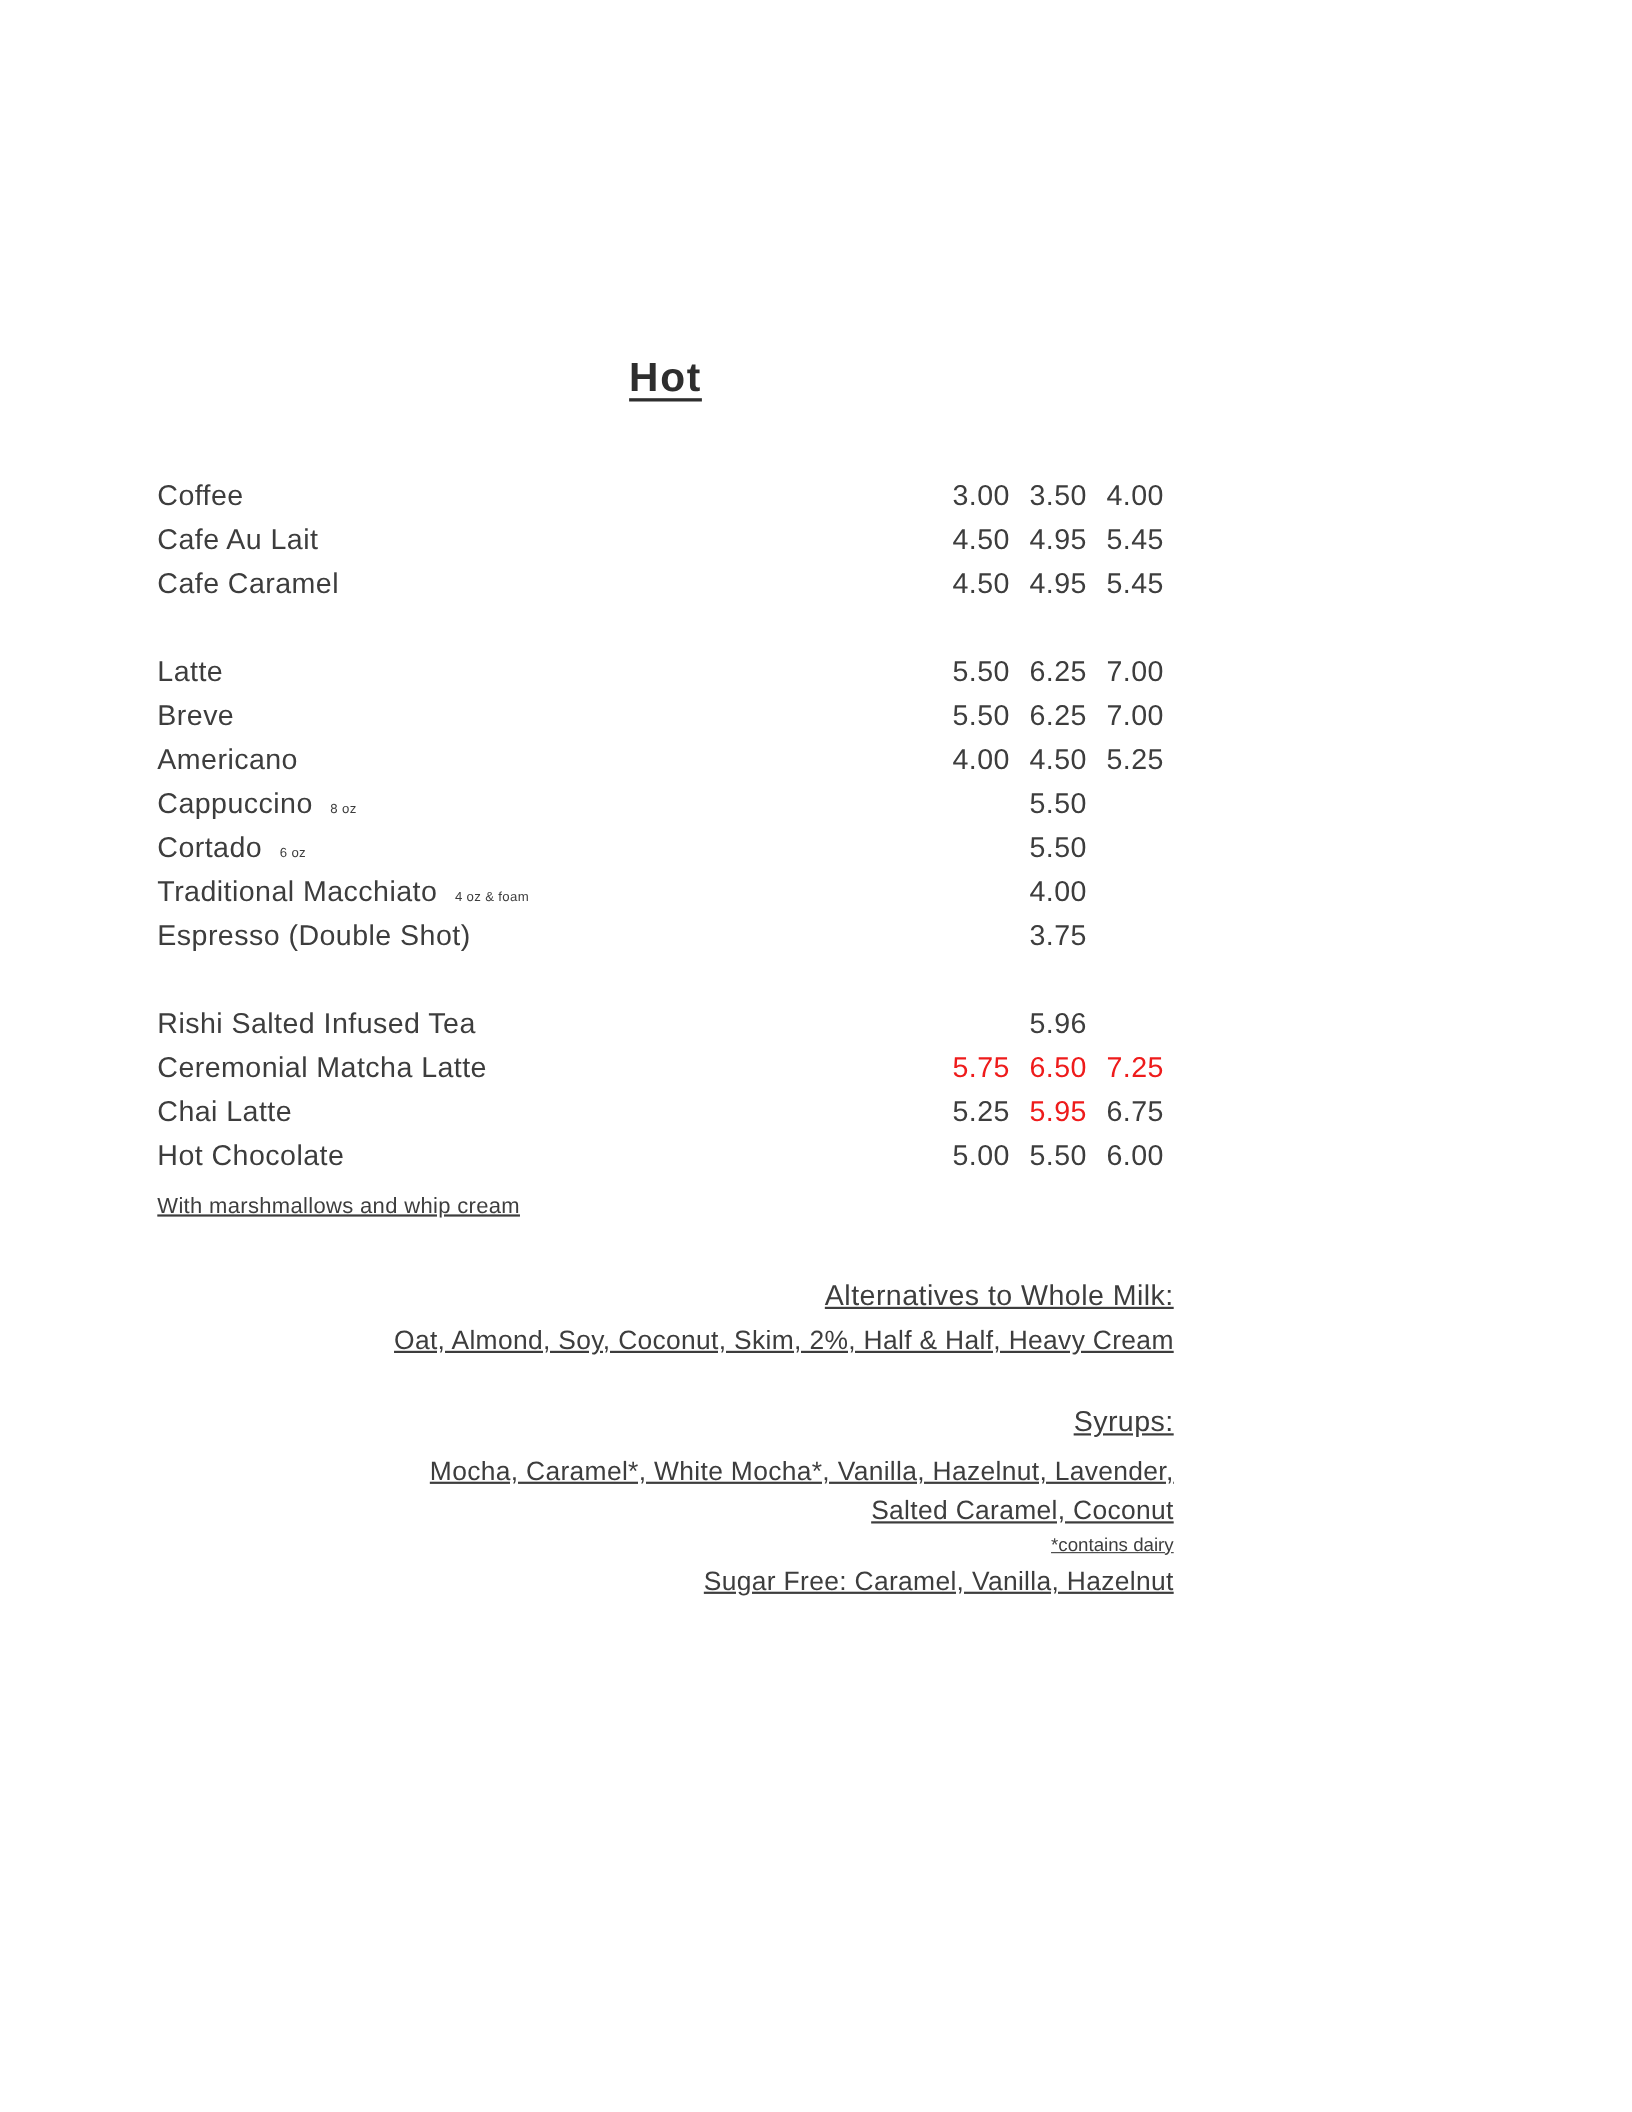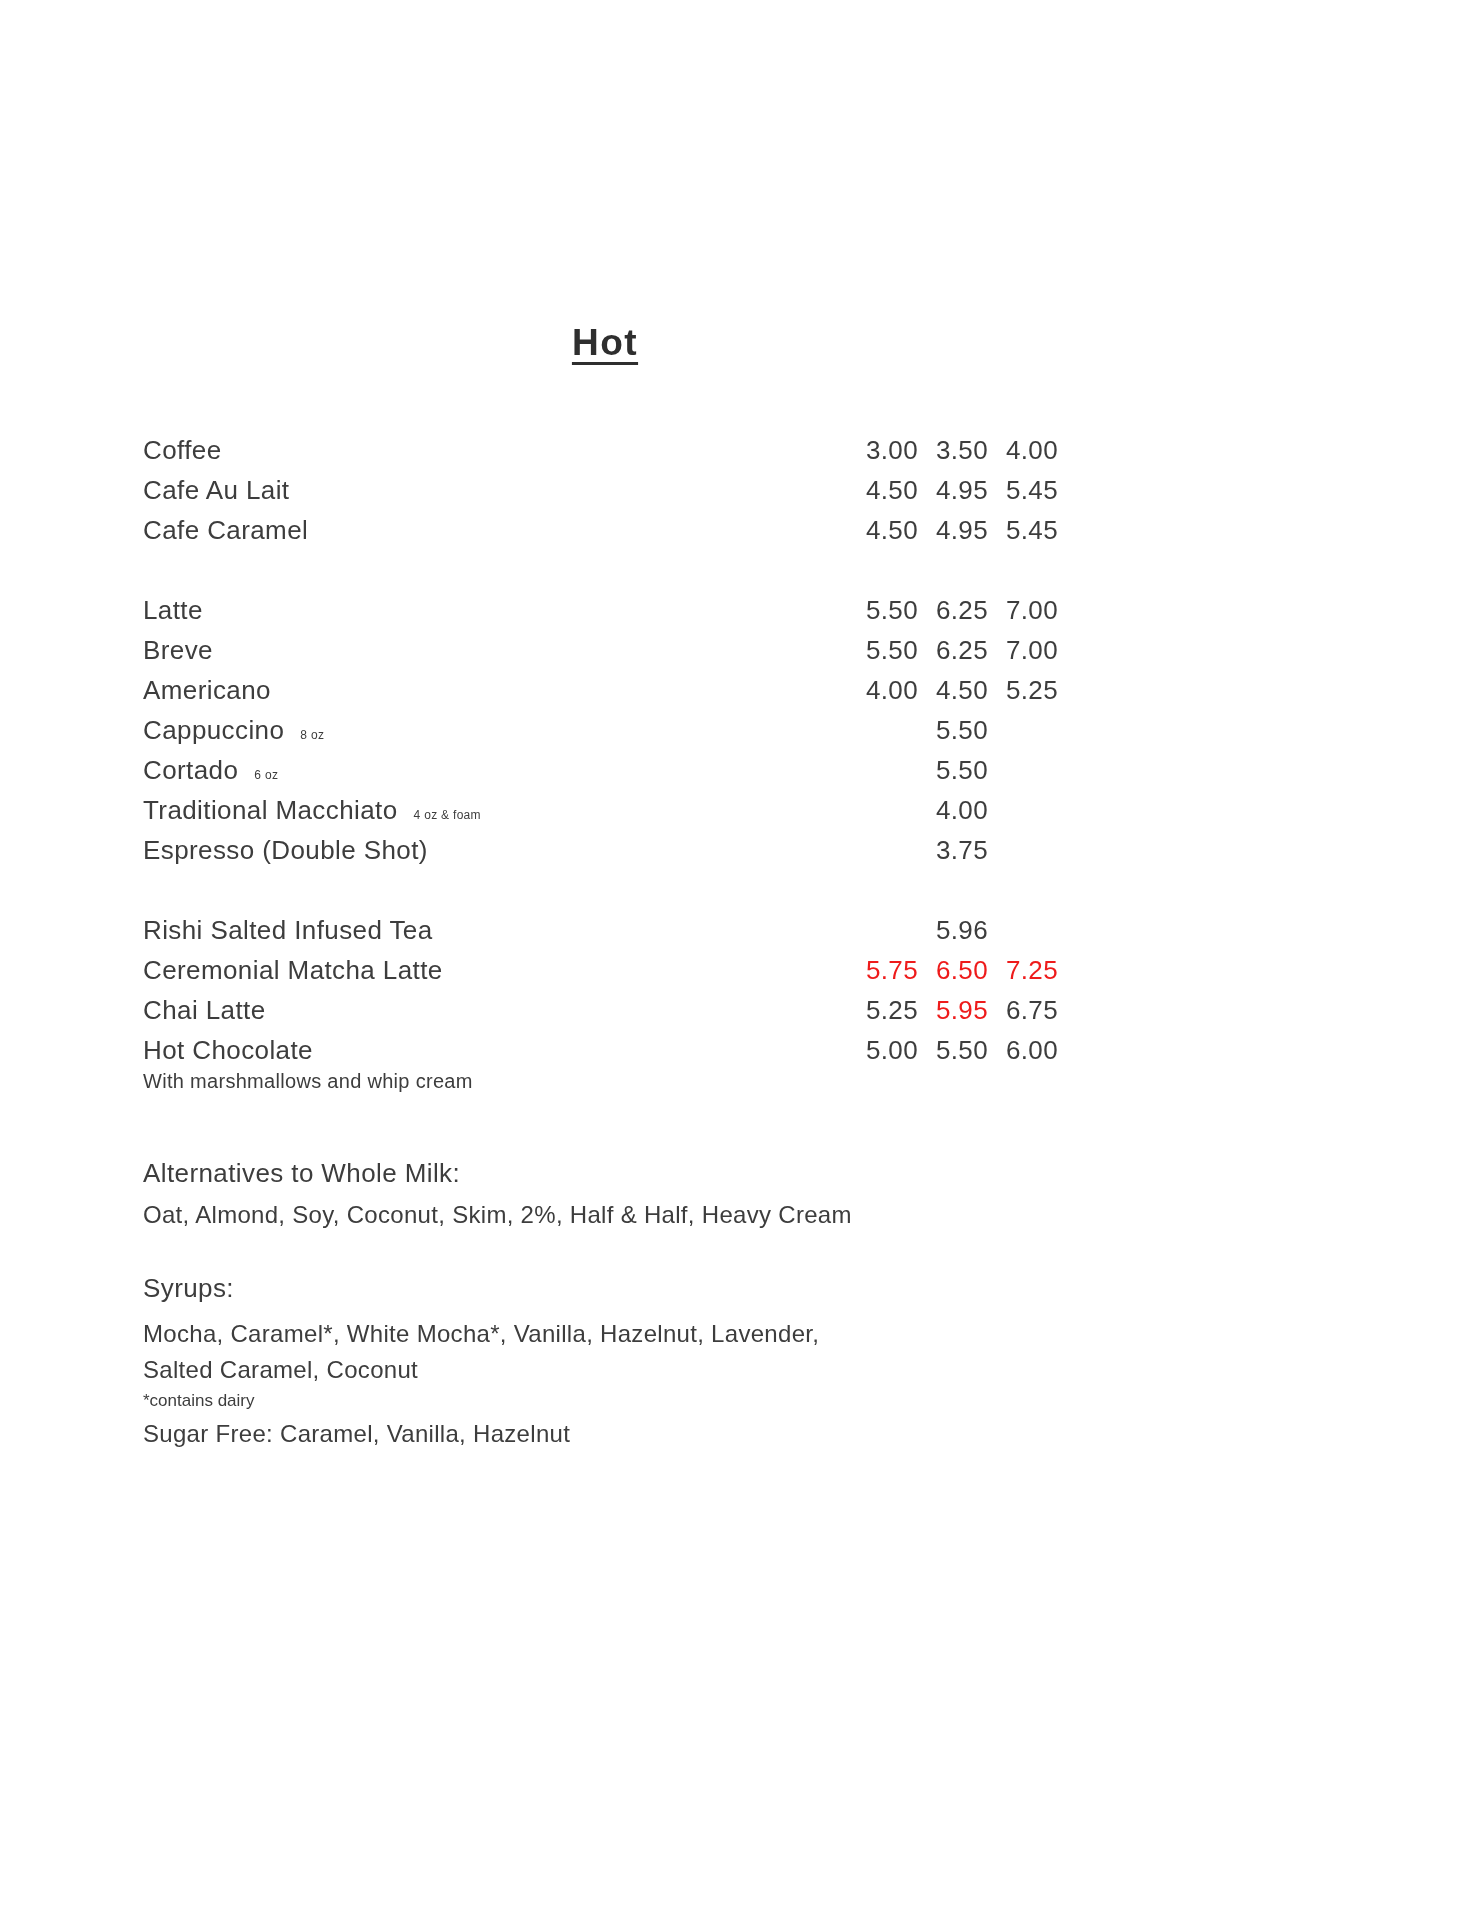--- a/index.html
+++ b/index.html
@@ -61,26 +61,28 @@
     flex:none;
     width:70px;
     text-align:center;
   }
   .price.red{
     color:var(--red);
   }
   .subnote{
     font-size:20px;
     height:34px;
-    margin-top:0px;
-    letter-spacing:0.3px;
+    margin-top:16px;
+    letter-spacing:0.3px;
+    text-decoration:underline;
   }
   .footer{
-    margin-top:54px;
-    text-align:left;
+    margin-top:42px;
+    text-align:right;
+    text-decoration:underline;
   }
   .milk-title{
     font-size:26px;
     margin-bottom:12px;
     letter-spacing:0.4px;
   }
   .milk-options{
     font-size:24px;
     margin-bottom:44px;
     letter-spacing:0.3px;

